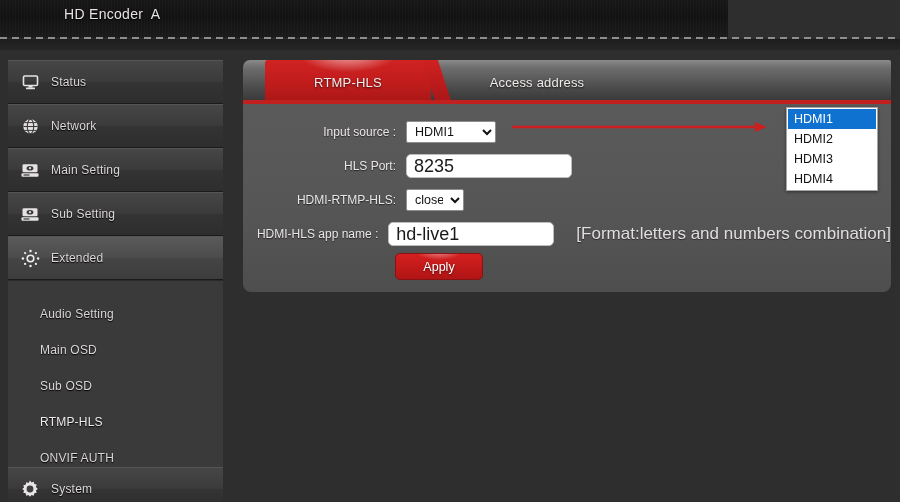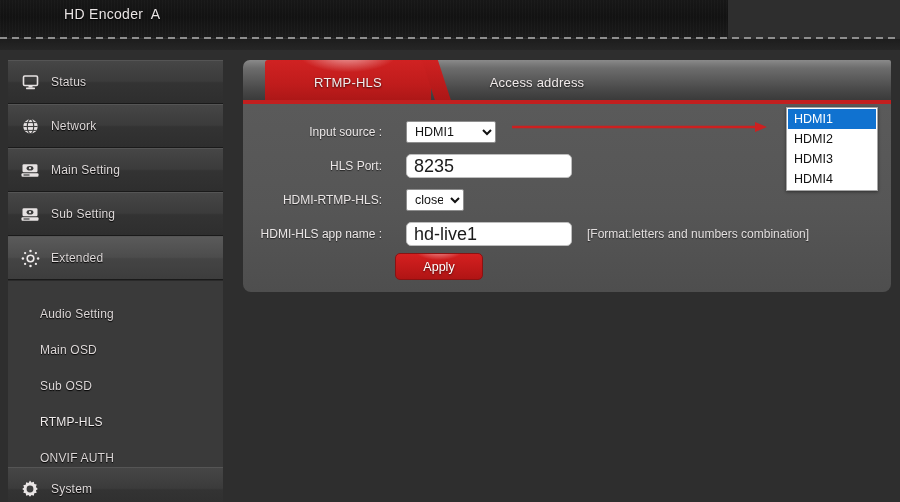--- a/index.html
+++ b/index.html
@@ -169,21 +169,21 @@
 
   .form-row {
     display: flex;
     align-items: center;
     height: 30px;
     margin-bottom: 4px;
   }
   .form-label {
     width: 163px;
     text-align: right;
-    padding-right: 24px;
+    padding-right: 10px;
     font-size: 12px;
     color: #ebe7e7;
     text-shadow: 0 1px 1px rgba(0,0,0,.6);
     white-space: nowrap;
   }
   .form-field { display: flex; align-items: center; }
 
   select.ui-select {
     font-family: "Liberation Sans", sans-serif;
     font-size: 12.5px;
@@ -206,22 +206,22 @@
     border: 1px solid #bdbdbd;
     border-radius: 5px;
     height: 24px;
     padding: 2px 7px;
     outline: none;
   }
   input.inp-hls-port { width: 166px; }
   input.inp-app-name { width: 166px; }
 
   .hint {
-    margin-left: 15px;
-    font-size: 12px;
+    margin-left: 22px;
+    font-size: 17px;
     color: #e2dede;
     white-space: nowrap;
     text-shadow: 0 1px 1px rgba(0,0,0,.5);
   }
 
   .apply-row { display: flex; align-items: center; margin-top: 4px; }
   .apply-spacer { width: 152px; }
   .btn-apply {
     width: 88px; height: 27px;
     border: 1px solid #8a1212;

